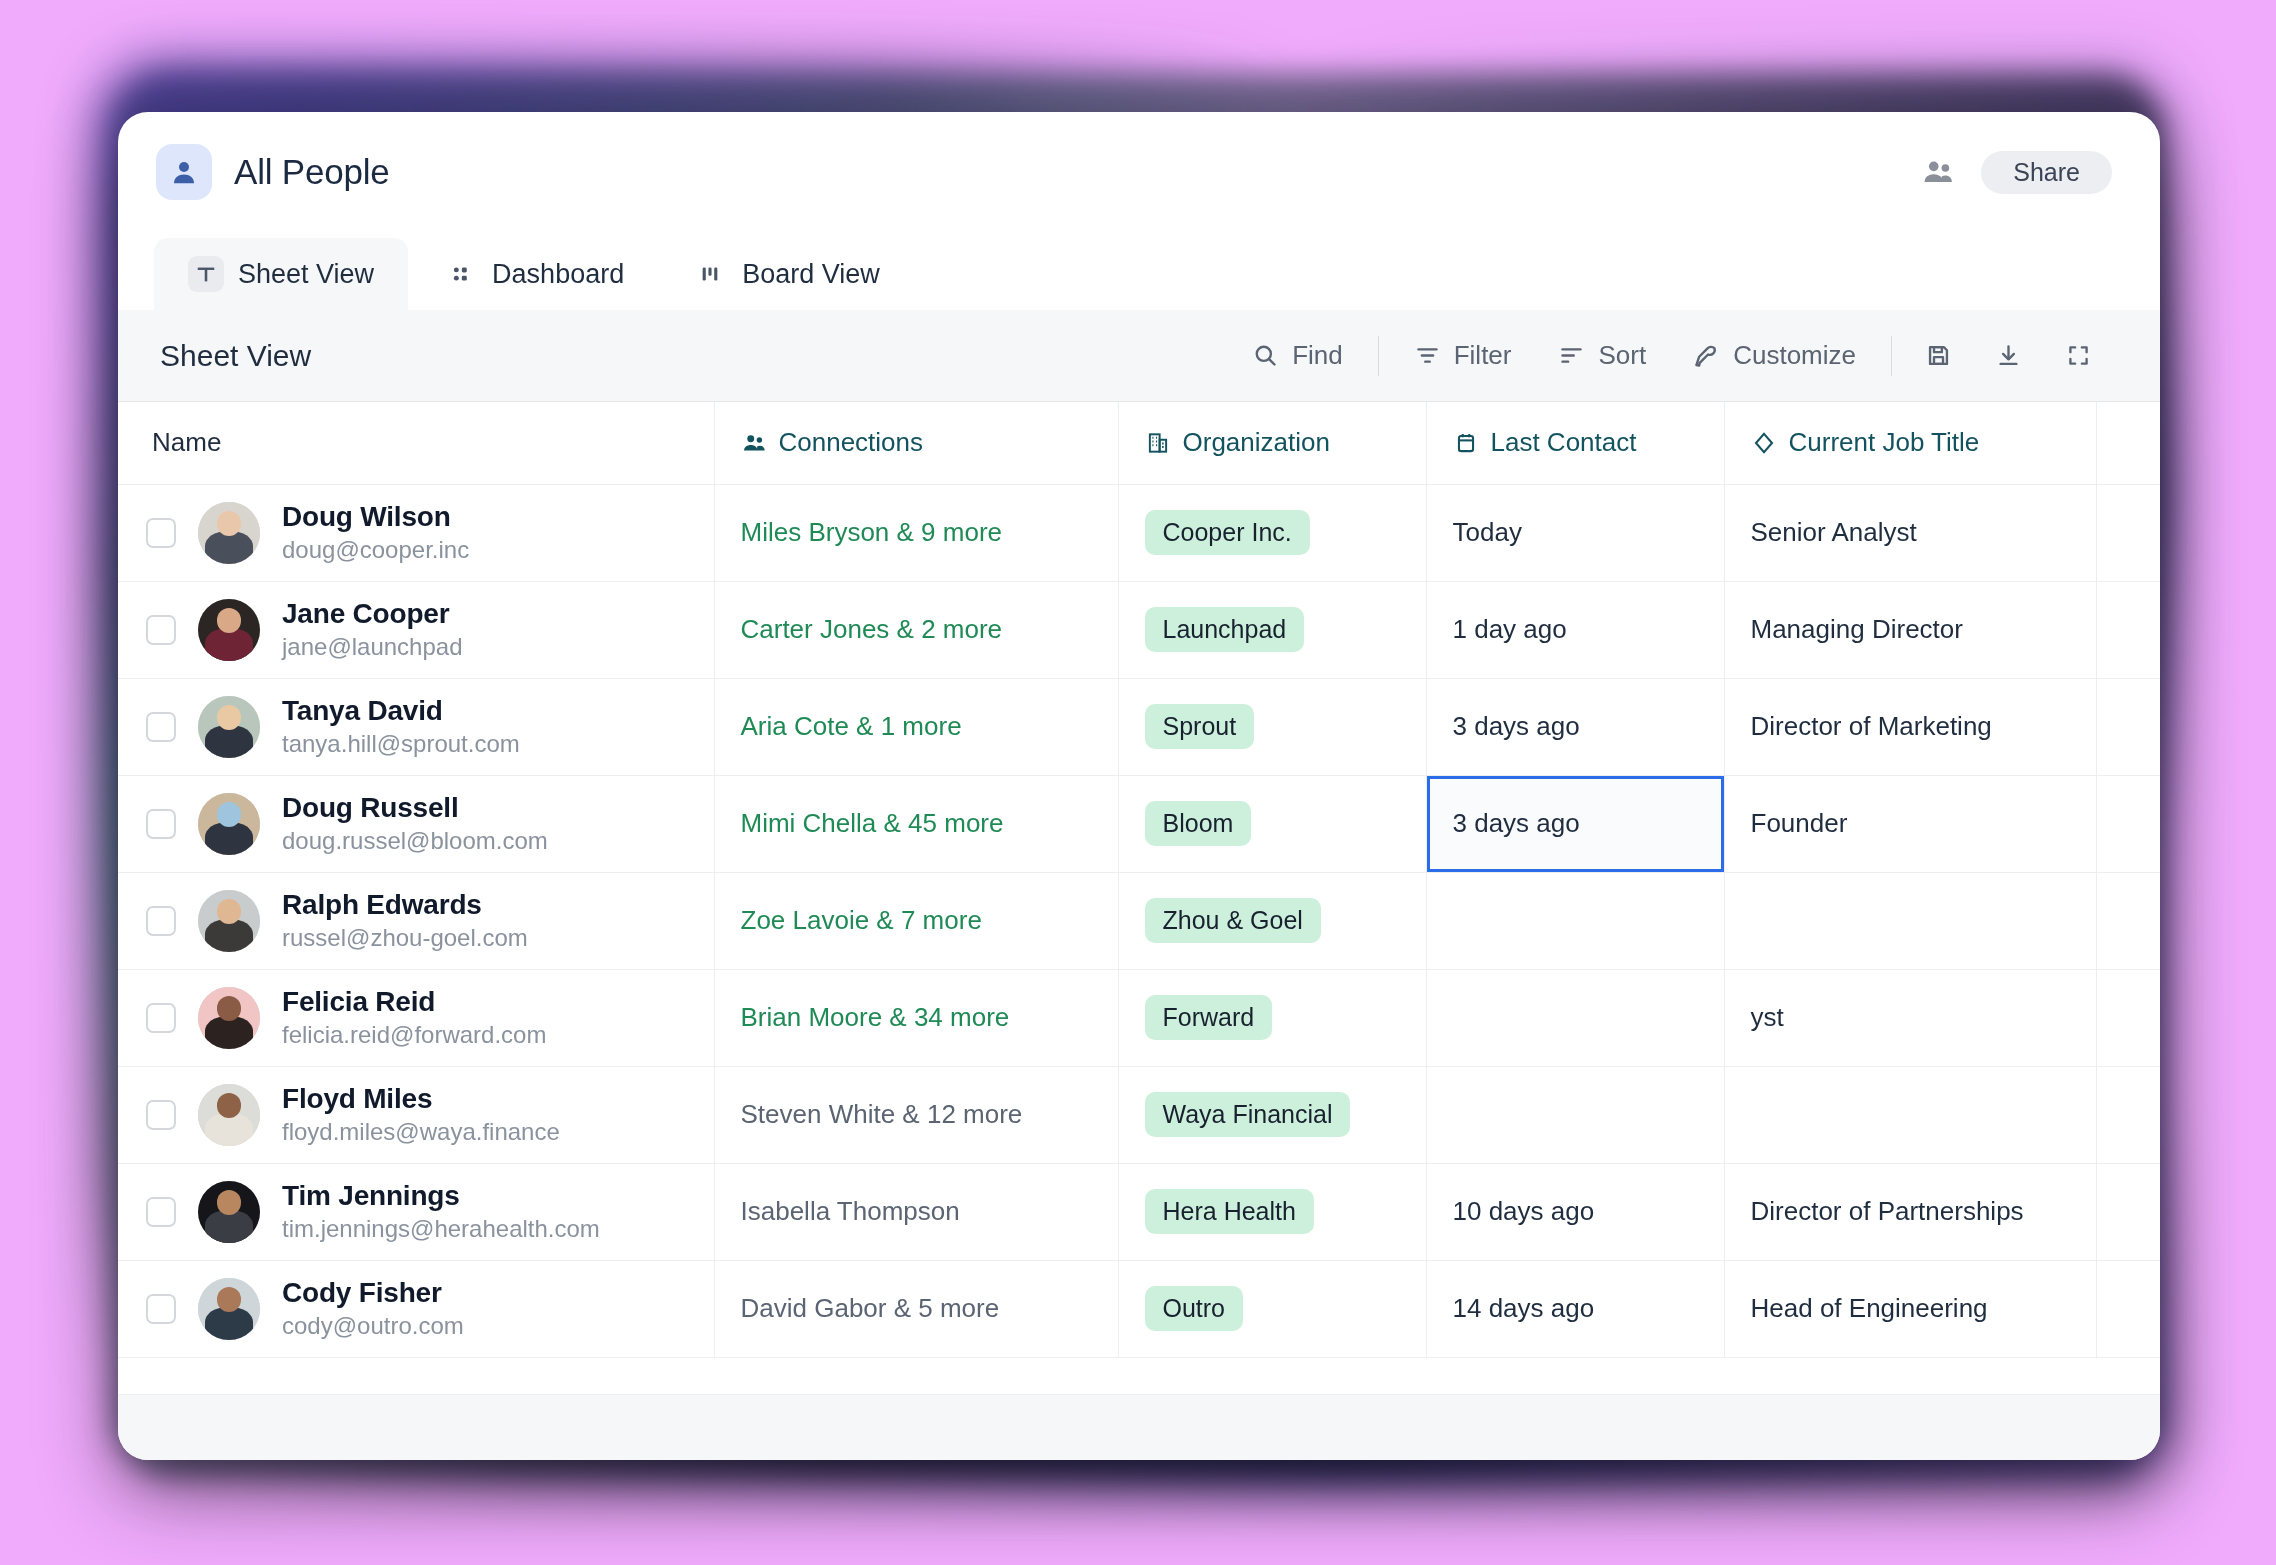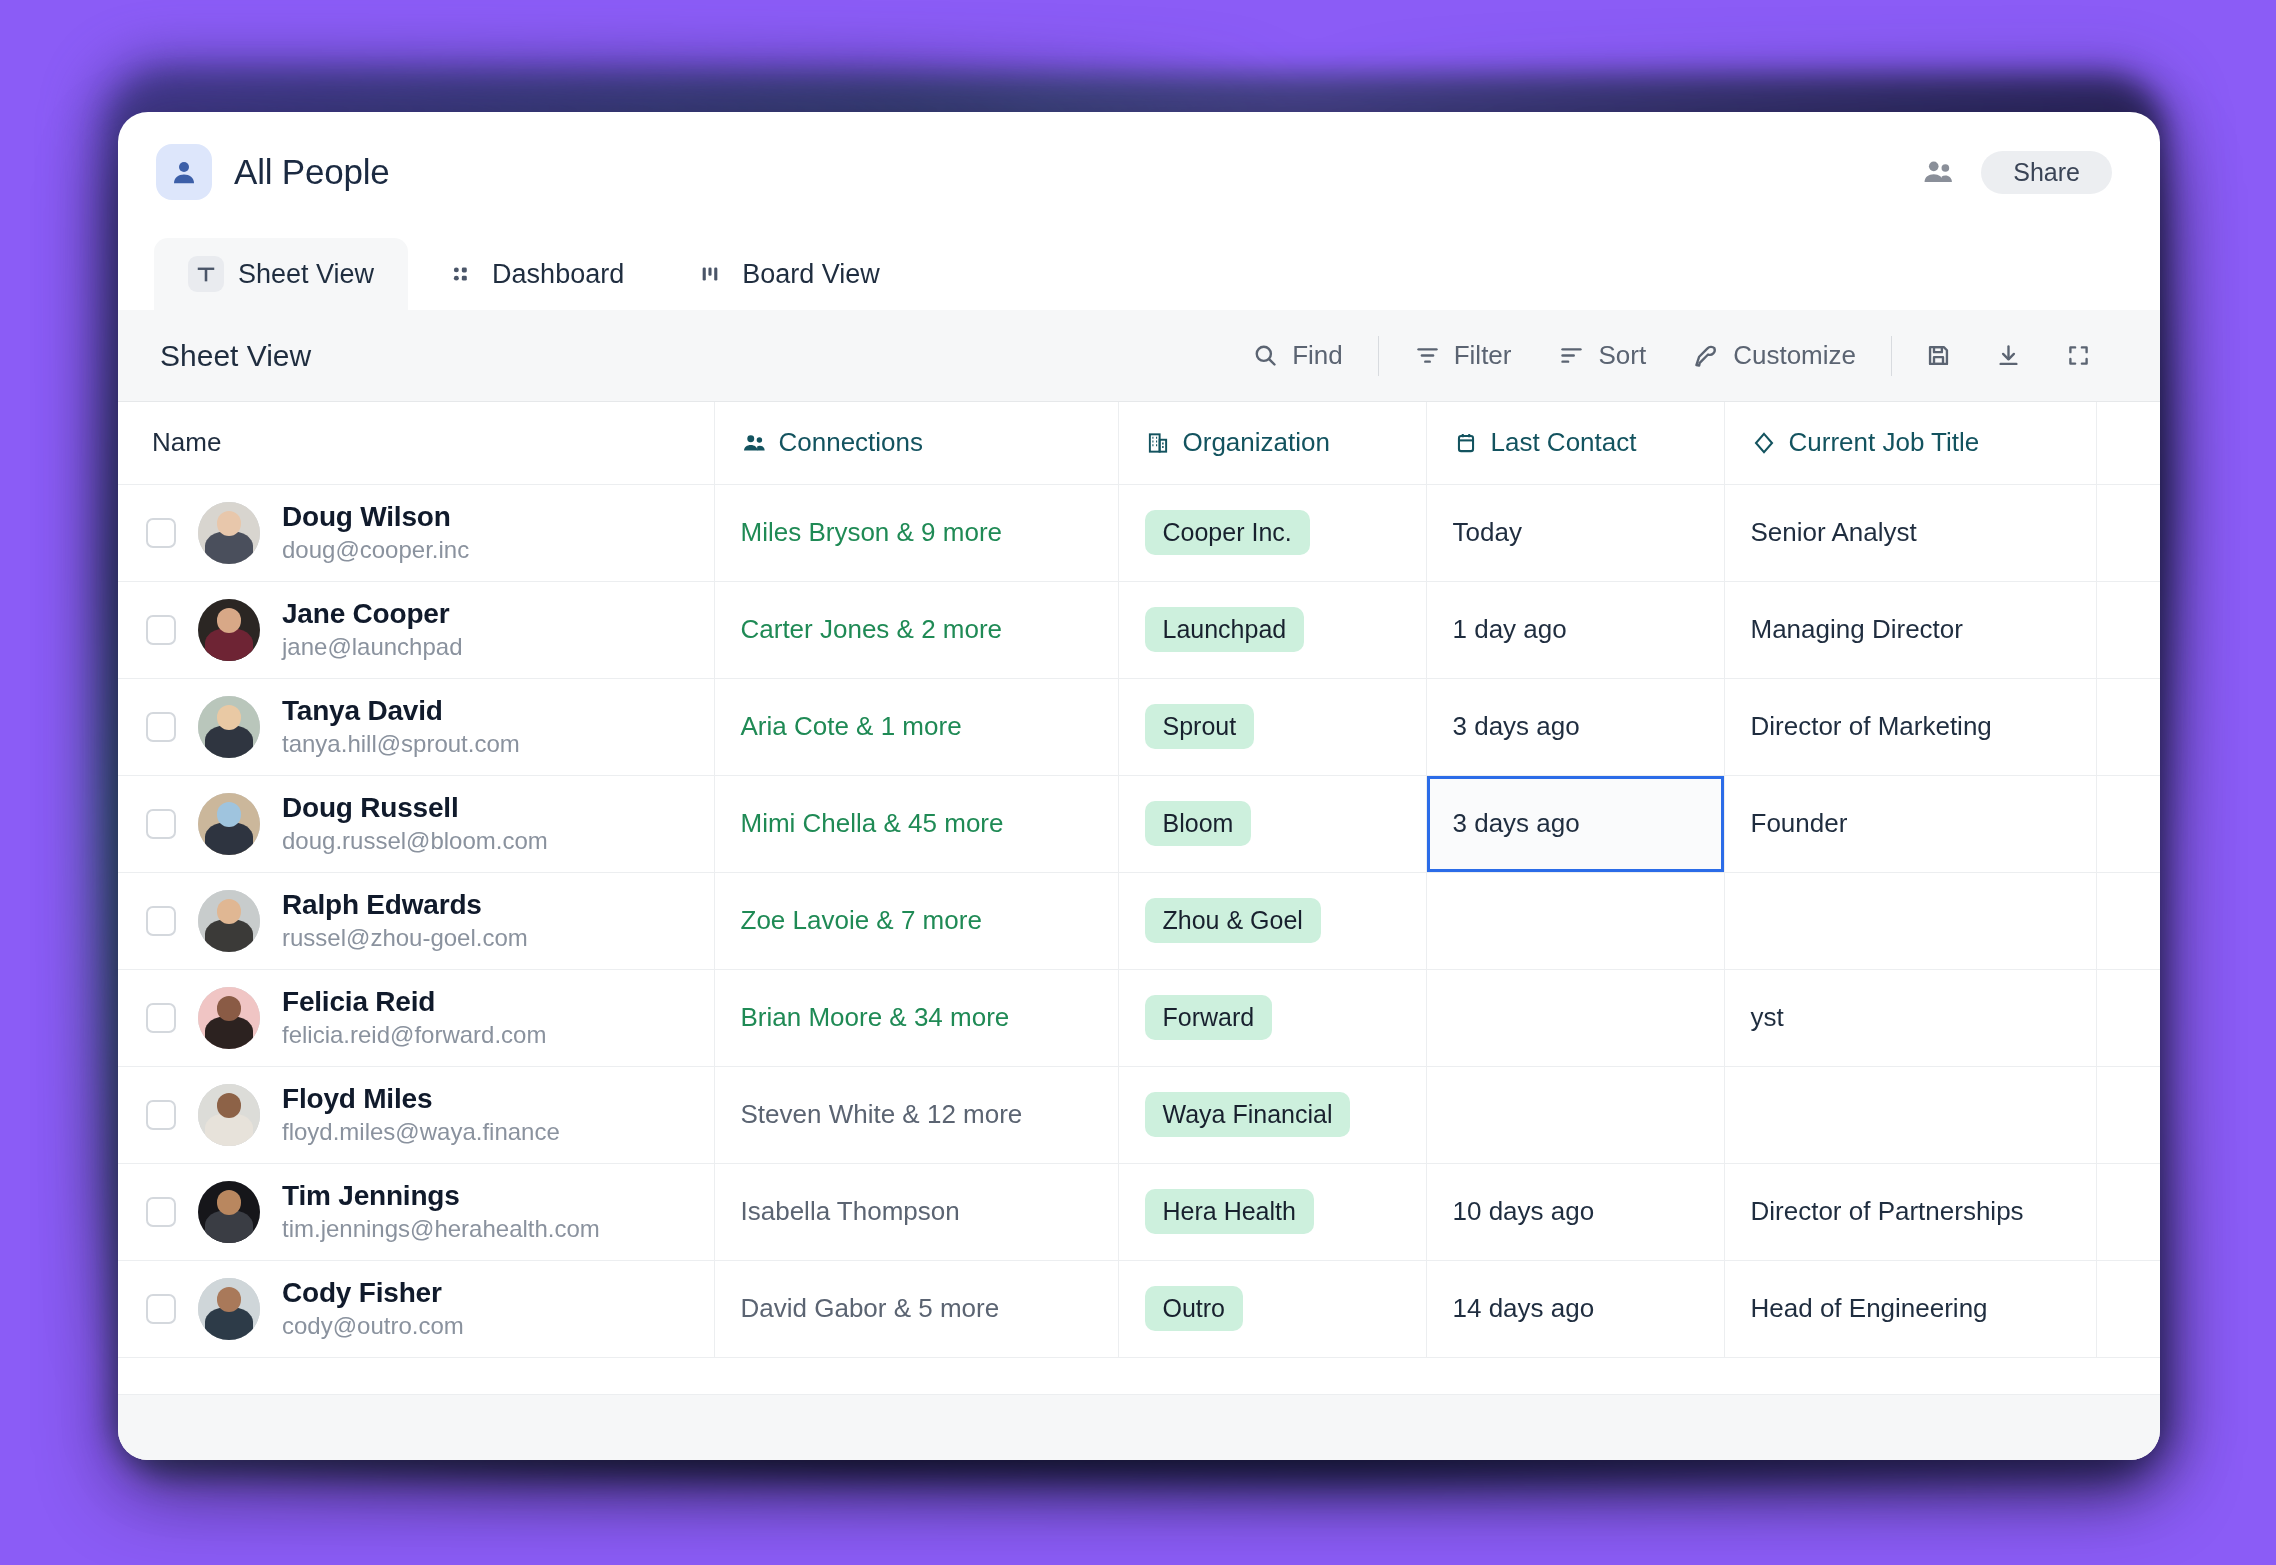--- a/index.html
+++ b/index.html
@@ -10,21 +10,21 @@
     background: #000000;
     font-family: "Liberation Sans", sans-serif;
     overflow: hidden;
   }
 
   
   #stage {
     position: relative;
     width: 2276px;
     height: 1565px;
-    background: #8b5cf6;
+    background: #f0abfc;
   }
   .glow {
     position: absolute;
     left: 96px;
     top: 60px;
     width: 2084px;
     height: 1430px;
     border-radius: 64px;
     background:
       radial-gradient(ellipse 70% 60% at 8% 10%, rgba(72,62,150,0.95) 0%, rgba(40,36,96,0.5) 45%, rgba(0,0,0,0) 72%),

